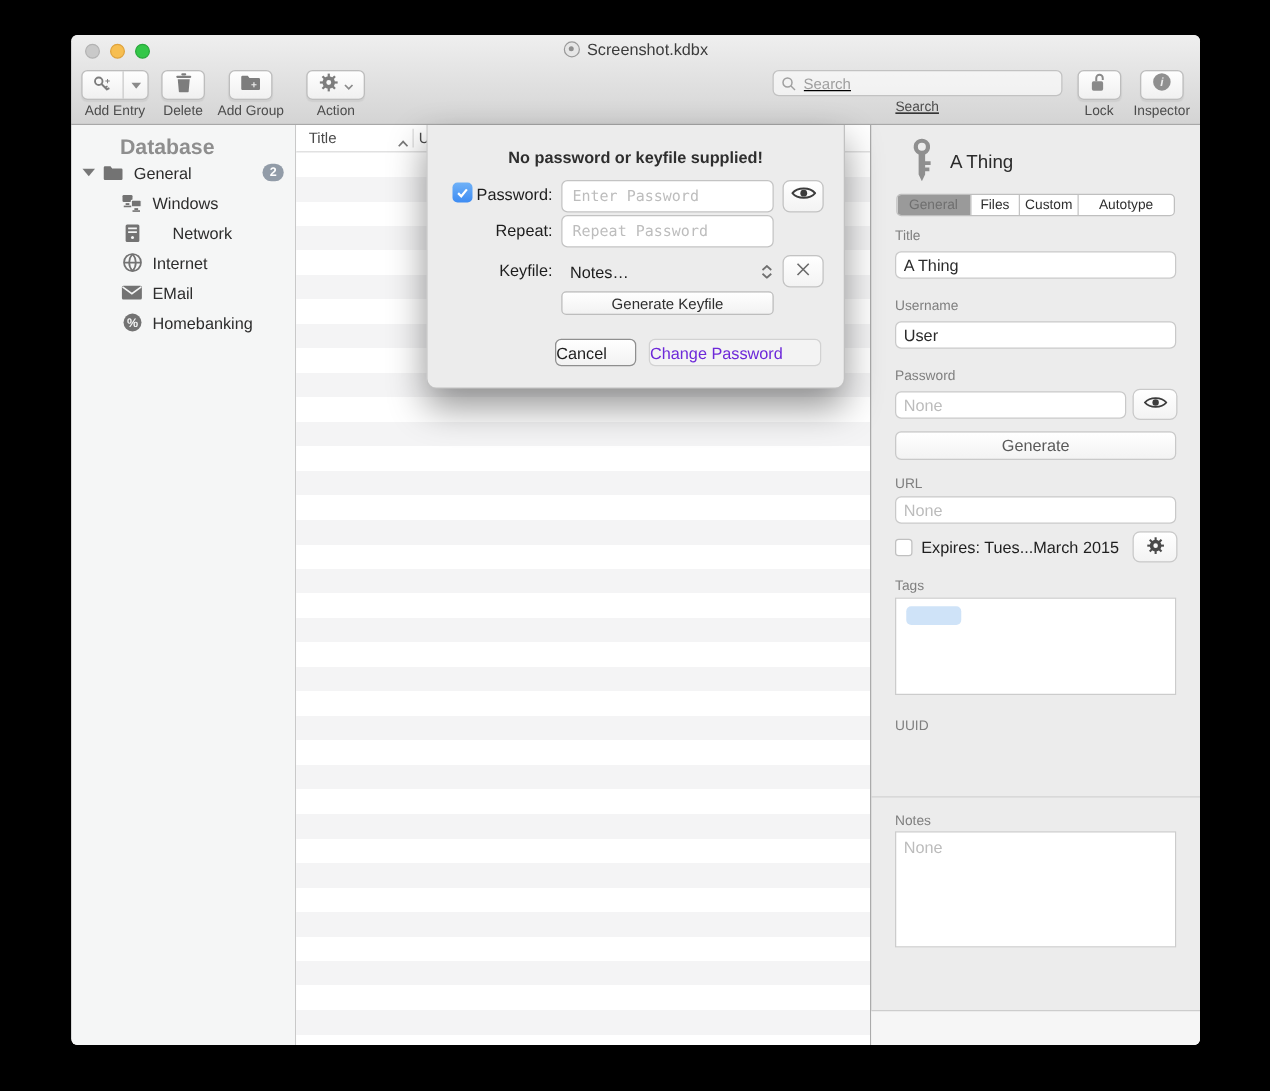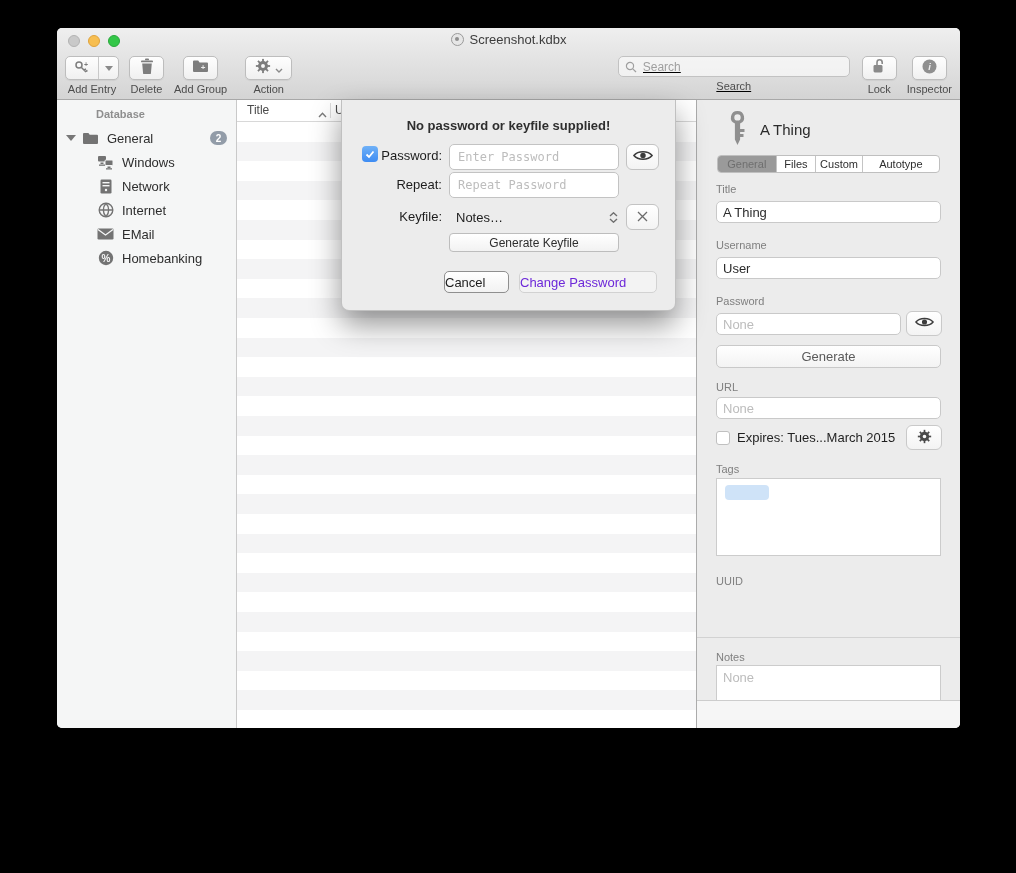--- a/index.html
+++ b/index.html
@@ -1,18 +1,18 @@
 <!DOCTYPE html>
 <html><head>
 <meta charset="utf-8">
 <style>
   html,body{margin:0;padding:0;background:#000;}
   *{box-sizing:border-box;font-family:"Liberation Sans",sans-serif;-webkit-font-smoothing:antialiased;}
   .stage{position:relative;width:1016px;height:873px;background:#000;overflow:hidden;}
-  .window{position:absolute;left:57px;top:28px;width:903px;height:700px;background:#ececec;
+  .window{position:absolute;left:57px;top:28px;width:903px;height:808px;background:#ececec;
           border-radius:5px;overflow:hidden;box-shadow:0 18px 40px rgba(0,0,0,.6);}
   
   .chrome{position:absolute;left:0;top:0;right:0;height:72px;
           background:linear-gradient(#efefef,#d4d4d4);border-bottom:1px solid #a8a8a8;}
   .titlebar{position:relative;height:24px;}
   .lights{position:absolute;left:11px;top:7px;display:flex;gap:8px;}
   .light{width:12px;height:12px;border-radius:50%;}
   .light.close{background:#c9c9c9;border:1px solid #b3b3b3;}
   .light.min{background:#f7be50;border:1px solid #dfa33d;}
   .light.max{background:#33c748;border:1px solid #29a83c;}
@@ -32,21 +32,21 @@
   .action-b{width:47px;gap:4px;}
   .tb-right{margin-left:auto;display:flex;align-items:flex-start;}
   .searchwrap{display:flex;flex-direction:column;align-items:center;margin-right:12px;text-decoration:underline;}
   .searchfield{width:232px;height:21px;border:1px solid #c2c2c2;border-radius:5px;background:rgba(255,255,255,.6);
           display:flex;align-items:center;padding:0 6px;}
   .searchfield input{border:none;background:transparent;outline:none;font-size:12px;color:#333;width:100%;}
   .searchfield input::placeholder{color:#9f9f9f;}
   
   .content{position:absolute;left:0;right:0;top:72px;bottom:0;display:flex;}
   .sidebar{width:180px;background:#f5f6f6;border-right:1px solid #c9c9c9;position:relative;flex:none;}
-  .sb-header{position:absolute;left:11px;top:8px;font-size:11px;font-weight:700;color:#8e8e8e;padding-left:28px;}
+  .sb-header{position:absolute;left:11px;top:8px;font-size:17px;font-weight:700;color:#8e8e8e;padding-left:28px;}
   .sb-row{position:absolute;left:0;right:0;height:24px;display:flex;align-items:center;font-size:13px;color:#2d2d2d;}
   .sb-badge{margin-left:auto;margin-right:9px;background:#929ca8;color:#fff;font-size:10px;font-weight:700;
             border-radius:8px;min-width:17px;height:14px;display:flex;align-items:center;justify-content:center;padding:0 4px;}
   .disc{width:0;height:0;border-left:5px solid transparent;border-right:5px solid transparent;border-top:6px solid #777;margin:0 6px 0 9px;}
   .sb-ic{width:17px;display:flex;justify-content:center;margin-right:8px;flex:none;}
   .main{flex:1;position:relative;background:#fff;min-width:0;}
   .tbl-header{position:absolute;left:0;right:0;top:0;height:22px;background:#fff;border-bottom:1px solid #d8d8d8;
               font-size:12px;color:#4a4a4a;}
   .col1{position:absolute;left:10px;top:3px;}
   .sortic{position:absolute;left:81px;top:7px;}
@@ -261,21 +261,21 @@
                   <rect x="3.5" y="7.5" width="3" height="1.5"></rect>
                   <rect x="10.5" y="11.5" width="3" height="1.5"></rect>
                   <rect x="2" y="9.5" width="6" height="1.3"></rect>
                   <rect x="9" y="13.2" width="6" height="1.3"></rect>
                 </g>
               </svg>
           </span>
           <span>Windows</span>
         </div>
 
-        <div class="sb-row" style="top:74px;padding-left:40px;">
+        <div class="sb-row" style="top:74px;padding-left:40px;gap:16px;">
           <span class="sb-ic">
             <svg width="12" height="15" viewBox="0 0 12 15">
                 <rect x="0.5" y="0.5" width="11" height="14" rx="1.2" fill="#737373"></rect>
                 <rect x="2.5" y="3" width="7" height="1.4" fill="#f5f6f6"></rect>
                 <rect x="2.5" y="6" width="7" height="1.4" fill="#f5f6f6"></rect>
                 <circle cx="6" cy="11" r="1.2" fill="#f5f6f6"></circle>
               </svg>
           </span>
           <span>Network</span>
         </div>

